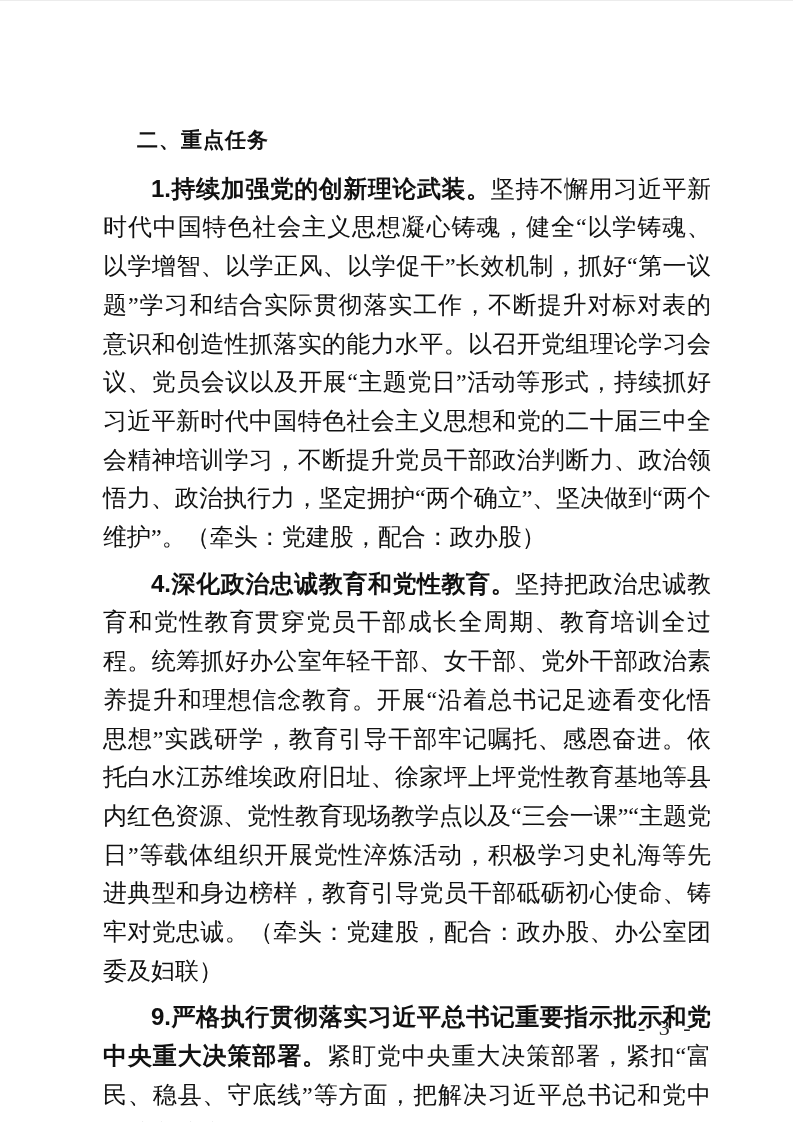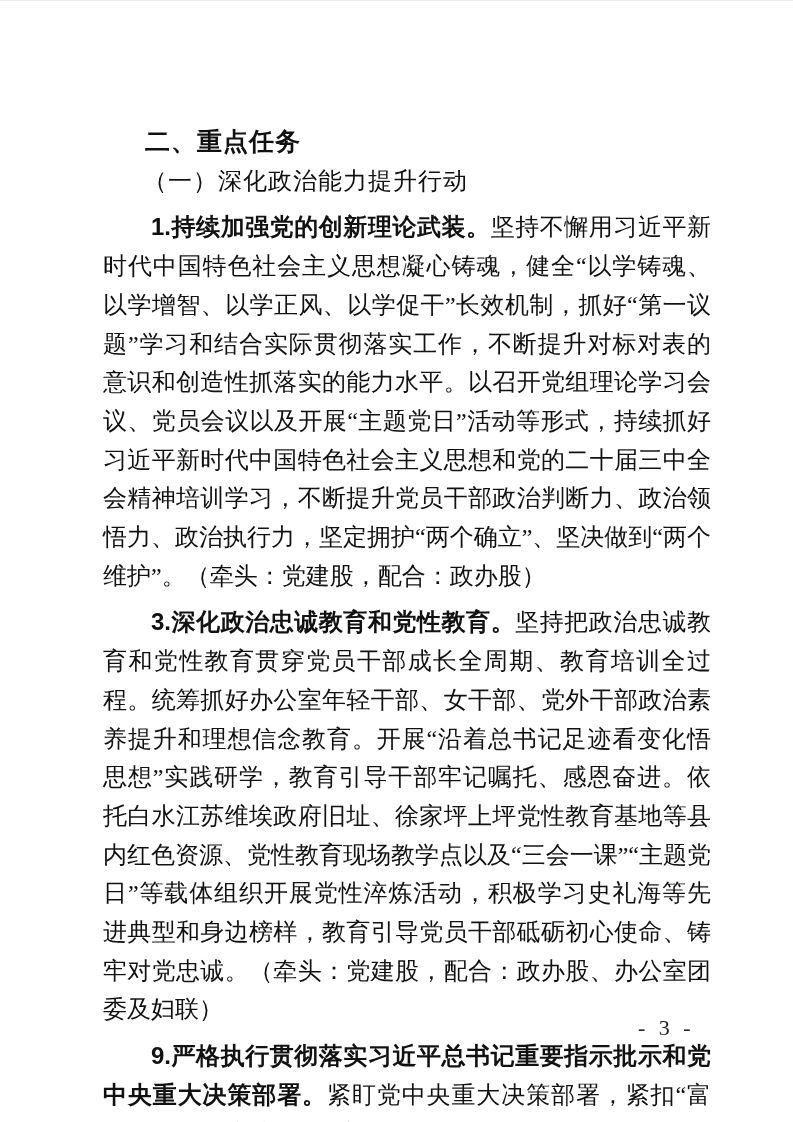--- a/index.html
+++ b/index.html
@@ -17,23 +17,23 @@
     color: #111111;
   }
   .content {
     position: absolute;
     left: 95px;
     top: 122px;
     width: 624px;
   }
   .doc-heading {
     margin: 0;
-    font-family: Liberation Serif, serif;
+    font-family: Liberation Mono, monospace;
     font-weight: bold;
-    font-size: 25px;
+    font-size: 21px;
     line-height: 38.7px;
     text-indent: 2em;
     letter-spacing: 1px;
   }
   .doc-subheading {
     margin: 0;
     font-family: "Liberation Serif", serif;
     font-weight: normal;
     font-size: 24px;
     line-height: 38.7px;
@@ -64,19 +64,18 @@
     white-space: nowrap;
     color: #222222;
   }
 </style>
 </head>
 <body>
 
 <div class="page">
   <div class="content">
     <h2 class="doc-heading">二、重点任务</h2>
-    <h3 class="doc-subheading">（一）深化政治能力提升行动</h3>
     <p class="doc-paragraph"><span class="lead">1.持续加强党的创新理论武装。</span><span>坚持不懈用习近平新时代中国特色社会主义思想凝心铸魂，健全“以学铸魂、以学增智、以学正风、以学促干”长效机制，抓好“第一议题”学习和结合实际贯彻落实工作，不断提升对标对表的意识和创造性抓落实的能力水平。以召开党组理论学习会议、党员会议以及开展“主题党日”活动等形式，持续抓好习近平新时代中国特色社会主义思想和党的二十届三中全会精神培训学习，不断提升党员干部政治判断力、政治领悟力、政治执行力，坚定拥护“两个确立”、坚决做到“两个维护”。（牵头：党建股，配合：政办股）</span></p>
-    <p class="doc-paragraph"><span class="lead">3.深化政治忠诚教育和党性教育。</span><span>坚持把政治忠诚教育和党性教育贯穿党员干部成长全周期、教育培训全过程。统筹抓好办公室年轻干部、女干部、党外干部政治素养提升和理想信念教育。开展“沿着总书记足迹看变化悟思想”实践研学，教育引导干部牢记嘱托、感恩奋进。依托白水江苏维埃政府旧址、徐家坪上坪党性教育基地等县内红色资源、党性教育现场教学点以及“三会一课”“主题党日”等载体组织开展党性淬炼活动，积极学习史礼海等先进典型和身边榜样，教育引导党员干部砥砺初心使命、铸牢对党忠诚。（牵头：党建股，配合：政办股、办公室团委及妇联）</span></p>
+    <p class="doc-paragraph"><span class="lead">4.深化政治忠诚教育和党性教育。</span><span>坚持把政治忠诚教育和党性教育贯穿党员干部成长全周期、教育培训全过程。统筹抓好办公室年轻干部、女干部、党外干部政治素养提升和理想信念教育。开展“沿着总书记足迹看变化悟思想”实践研学，教育引导干部牢记嘱托、感恩奋进。依托白水江苏维埃政府旧址、徐家坪上坪党性教育基地等县内红色资源、党性教育现场教学点以及“三会一课”“主题党日”等载体组织开展党性淬炼活动，积极学习史礼海等先进典型和身边榜样，教育引导党员干部砥砺初心使命、铸牢对党忠诚。（牵头：党建股，配合：政办股、办公室团委及妇联）</span></p>
     <p class="doc-paragraph"><span class="lead">9.严格执行贯彻落实习近平总书记重要指示批示和党中央重大决策部署。</span><span>紧盯党中央重大决策部署，紧扣“富民、稳县、守底线”等方面，把解决习近平总书记和党中央关心关注的问题、</span></p>
   </div>
   <div class="page-number">- 3 -</div>
 </div>
 
 </body></html>

